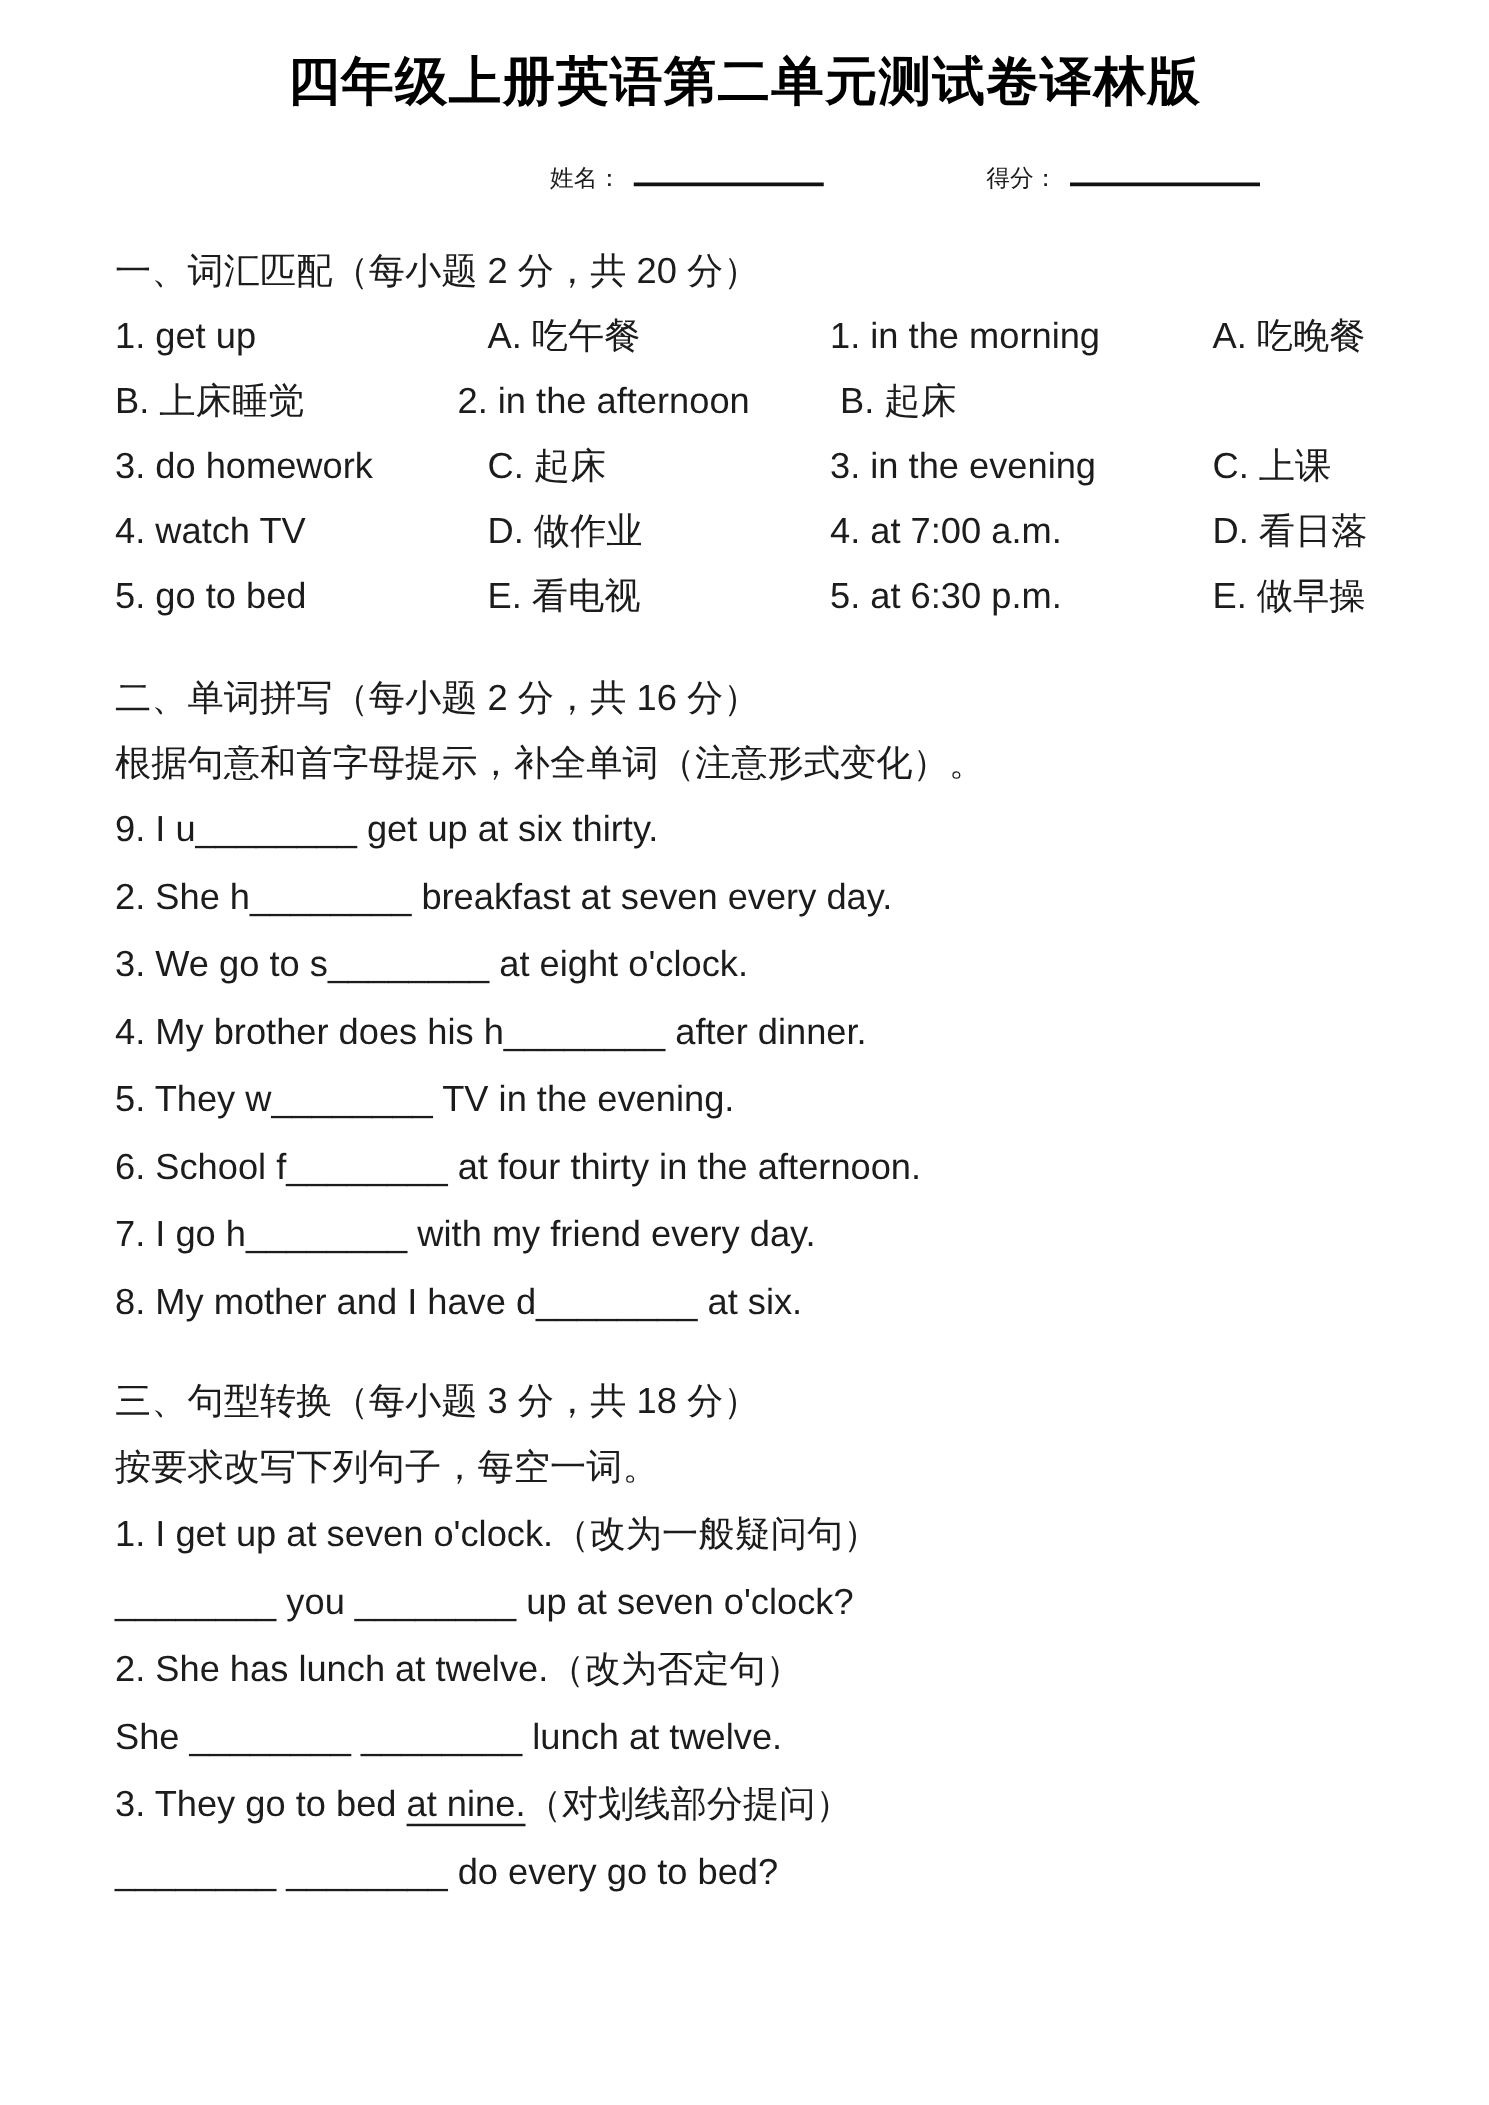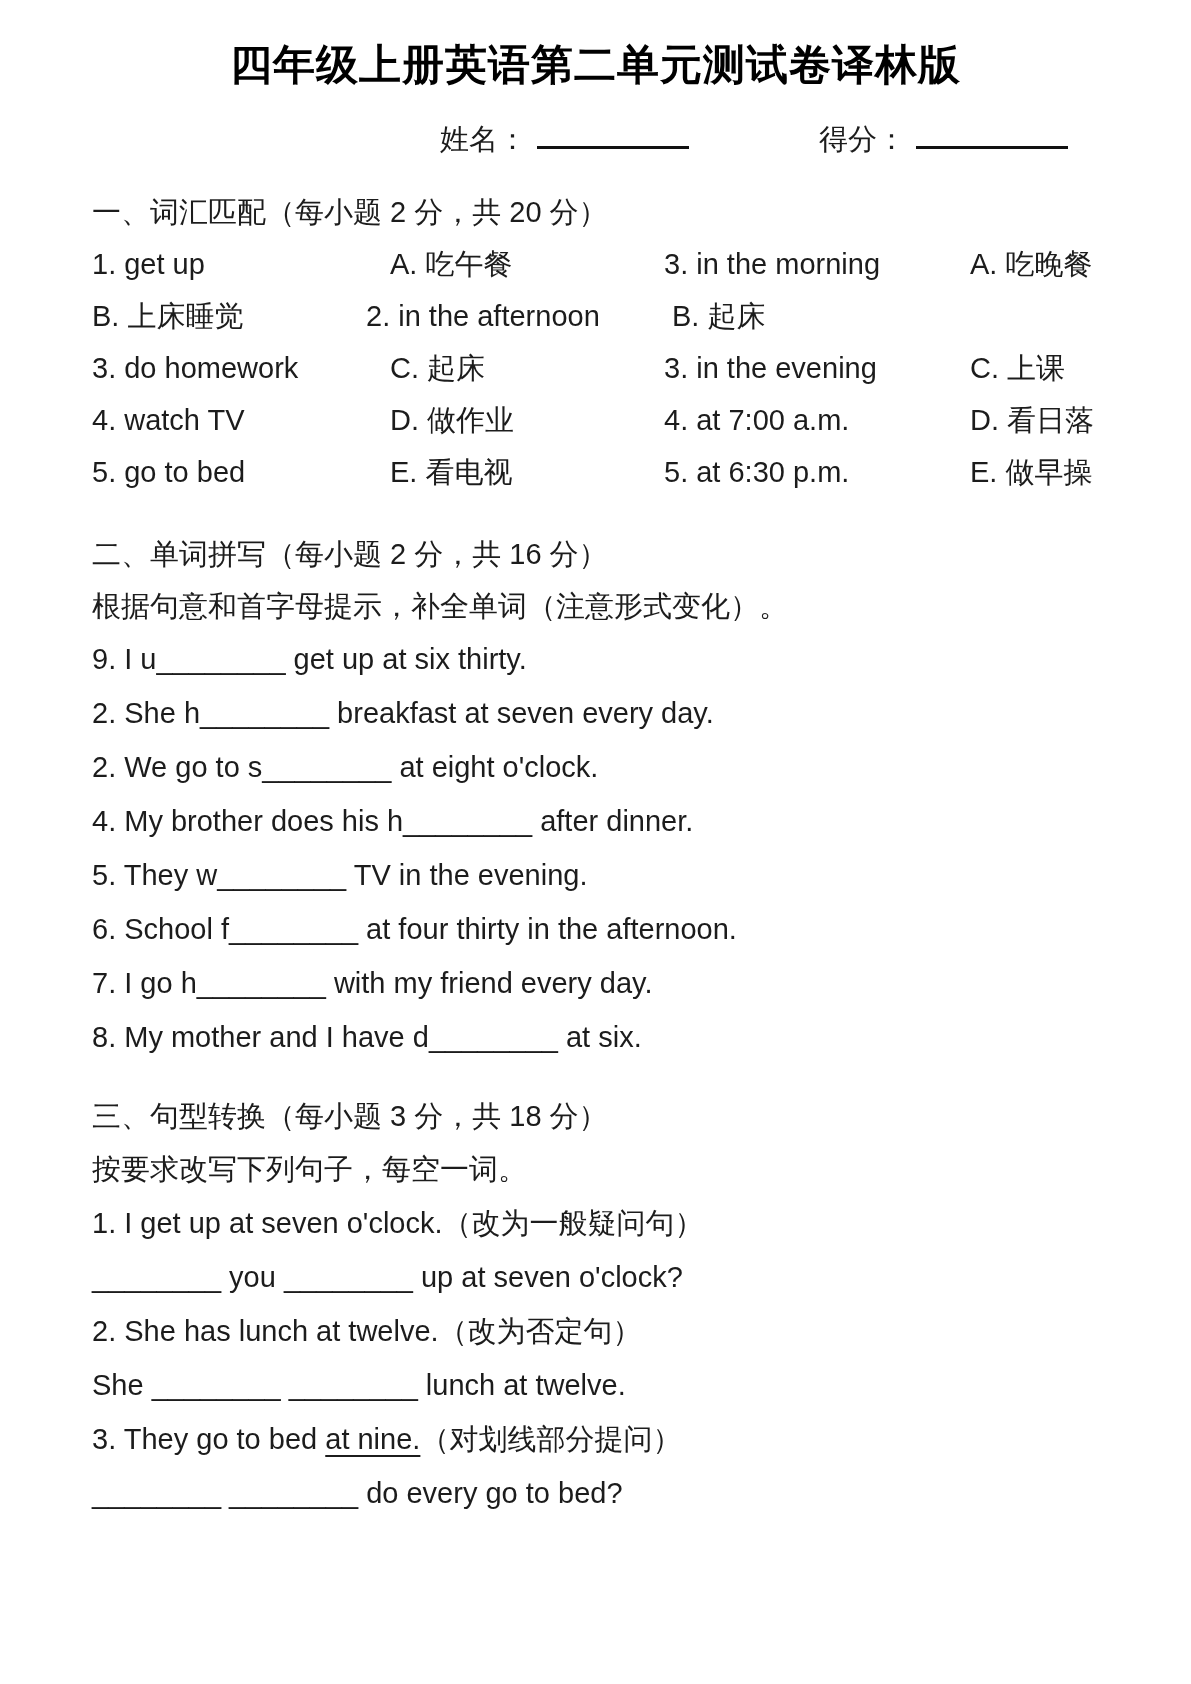--- a/index.html
+++ b/index.html
@@ -19,21 +19,21 @@
     line-height: 62px;
     font-weight: bold;
     text-align: center;
     color: #000;
     letter-spacing: 1px;
   }
 
   .name-score-row {
     margin-top: 14px;
     line-height: 50px;
-    font-size: 29px;
+    font-size: 19px;
     padding-left: 440px;
     white-space: nowrap;
   }
   .blank-line {
     display: inline-block;
     width: 152px;
     border-bottom: 3px solid #111;
     height: 36px;
     vertical-align: baseline;
     margin-left: 10px;
@@ -80,21 +80,21 @@
     <span>姓名：</span><span class="blank-line"></span><span class="score-label">得分：</span><span class="blank-line"></span>
   </div>
 
   <p class="row sec1-heading">一、词汇匹配（每小题 2 分，共 20 分）</p>
 
 
   <div class="match-grid">
     <div class="row match-row">
       <span class="match-left-item">1. get up</span>
       <span class="match-left-option">A. 吃午餐</span>
-      <span class="match-right-item">3. in the morning</span>
+      <span class="match-right-item">1. in the morning</span>
       <span class="match-right-option">A. 吃晚餐</span>
     </div>
     <div class="row match-row">
       <span class="match-left-option">B. 上床睡觉</span>
       <span class="match-right-item">2. in the afternoon</span>
       <span class="match-right-option">B. 起床</span>
     </div>
     <div class="row match-row">
       <span class="match-left-item">3. do homework</span>
       <span class="match-left-option">C. 起床</span>
@@ -112,21 +112,21 @@
       <span class="match-left-option">E. 看电视</span>
       <span class="match-right-item">5. at 6:30 p.m.</span>
       <span class="match-right-option">E. 做早操</span>
     </div>
   </div>
 
   <p class="row sec2-heading">二、单词拼写（每小题 2 分，共 16 分）</p>
   <p class="row">根据句意和首字母提示，补全单词（注意形式变化）。</p>
   <p class="row tall">9. I u________ get up at six thirty.</p>
   <p class="row tall">2. She h________ breakfast at seven every day.</p>
-  <p class="row tall">2. We go to s________ at eight o'clock.</p>
+  <p class="row tall">3. We go to s________ at eight o'clock.</p>
   <p class="row tall">4. My brother does his h________ after dinner.</p>
   <p class="row tall">5. They w________ TV in the evening.</p>
   <p class="row tall">6. School f________ at four thirty in the afternoon.</p>
   <p class="row tall">7. I go h________ with my friend every day.</p>
   <p class="row tall">8. My mother and I have d________ at six.</p>
 
   <p class="row sec3-heading">三、句型转换（每小题 3 分，共 18 分）</p>
   <p class="row tall">按要求改写下列句子，每空一词。</p>
 
   <p class="row tall">1. I get up at seven o'clock.（改为一般疑问句）</p>

